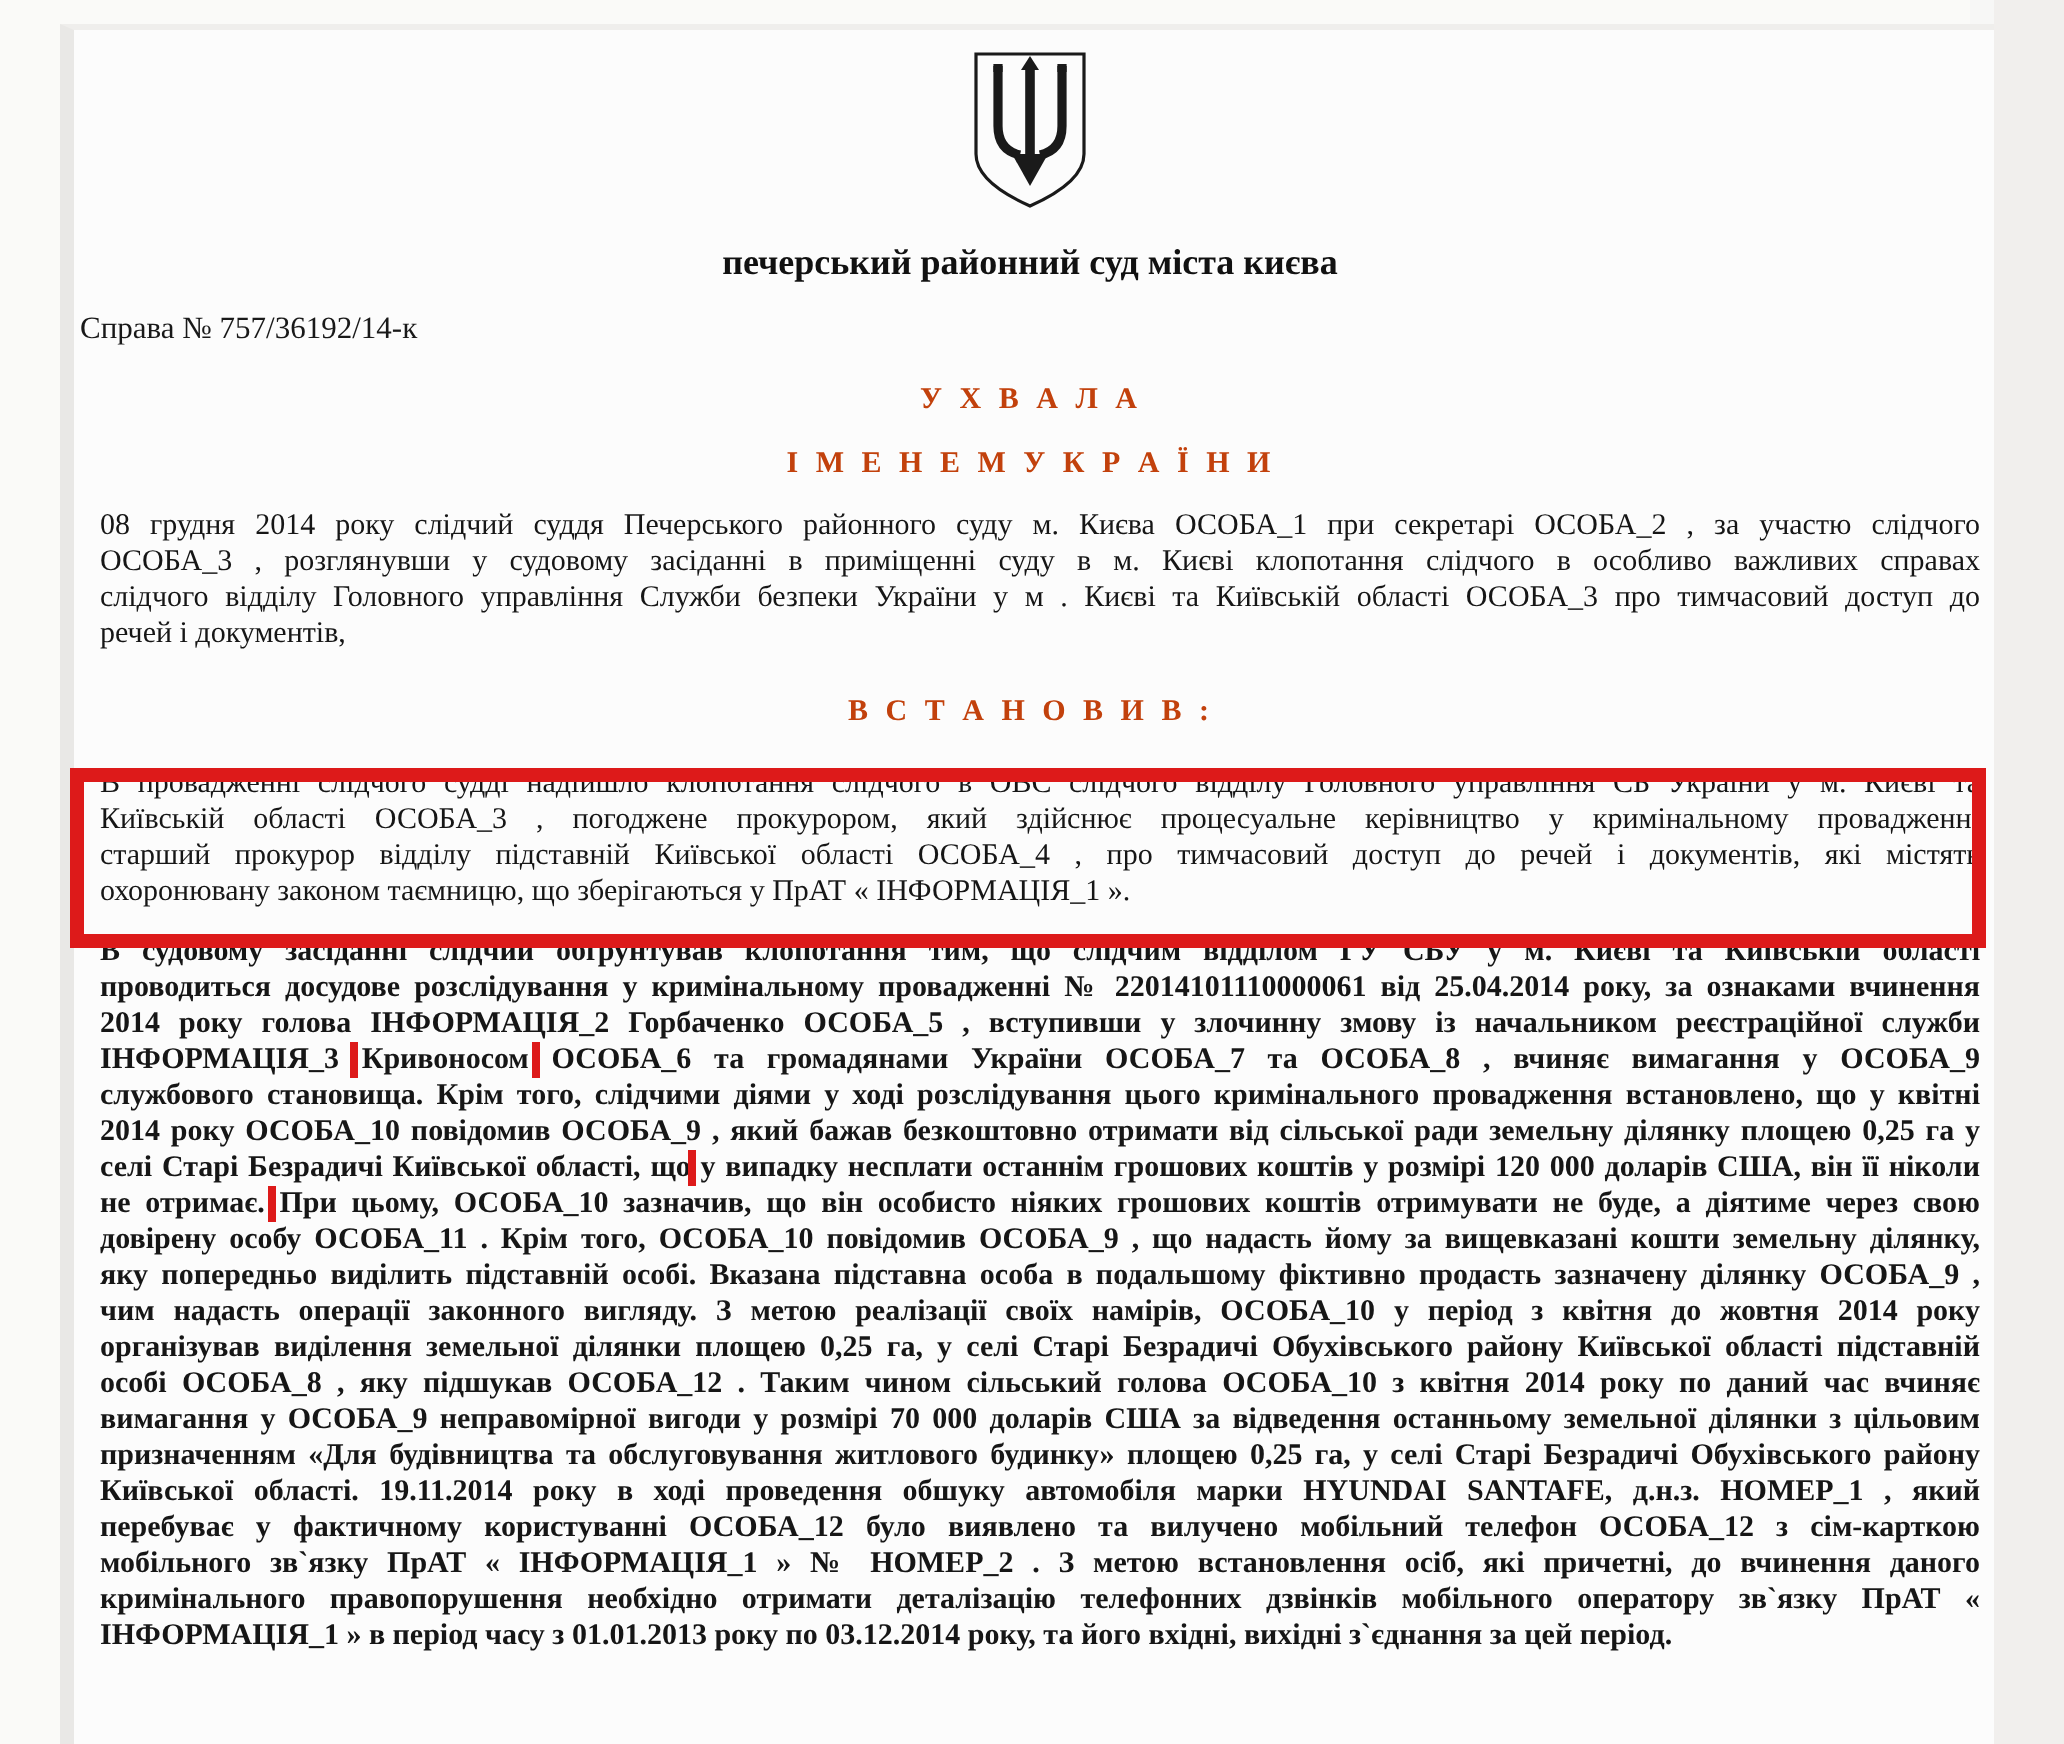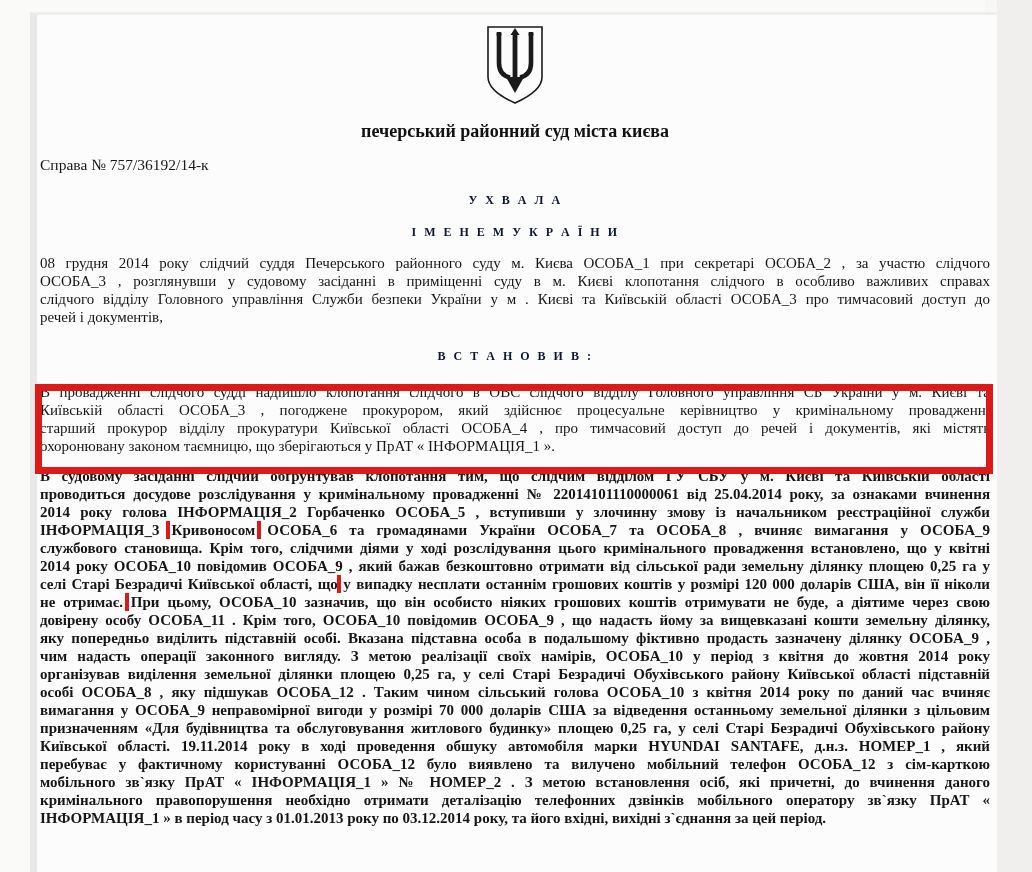--- a/index.html
+++ b/index.html
@@ -22,33 +22,33 @@
     padding:0 7px 0 3px; }
 
   .emblem { width:60px; height:80px; margin:10px auto 0; display:block; }
 
   .court-name { margin-top:17px; text-align:center; font-weight:bold;
     font-size:18px; line-height:19px; color:#111; }
 
   .case-number { margin-top:15px; padding-right:12px;
     font-size:15.5px; line-height:18px; color:#191919; }
 
-  .doc-title { text-align:center; font-weight:bold; font-size:12px;
-    line-height:18px; letter-spacing:1.5px; word-spacing:2px; color:#0f172a; }
+  .doc-title { text-align:center; font-weight:bold; font-size:15px;
+    line-height:18px; letter-spacing:1.5px; word-spacing:2px; color:#c2410c; }
   .title-uhvala  { margin-top:17px; }
   .title-imenem  { margin-top:14px; }
   .heading-vstanoviv { margin-top:21px; }
 
   .para { margin-top:13px; }
   .para2 { margin-top:18px; position:relative; }
   .para3 { margin-top:12px;font-weight:bold; }
 
   .line { height:18px; line-height:18px; font-size:15px; color:#161616;
     text-align:justify; text-align-last:justify; overflow:hidden;
-    white-space:nowrap; }
+    white-space:nowrap;margin-left:10px; }
   .line.last { text-align-last:left; }
 
   .red-frame { position:absolute; left:-5px; right:-3px; top:1px; height:90px;
     border:7px solid #dd1a1a; pointer-events:none; z-index:5; }
 
   .hl { outline:4px solid #dd1a1a; outline-offset:2px; }
 </style>
 </head>
 <body>
 
@@ -86,21 +86,21 @@
       <div class="line">слідчого відділу Головного управління Служби безпеки України у м . Києві та Київській області ОСОБА_3 про тимчасовий доступ до</div>
       <div class="line last">речей і документів,</div>
     </div>
 
   <div class="doc-title heading-vstanoviv">В С Т А Н О В И В :</div>
 
   <div class="para para2">
     <div>
         <div class="line">В провадженні слідчого судді надійшло клопотання слідчого в ОВС слідчого відділу Головного управління СБ України у м. Києві та</div>
         <div class="line">Київській області ОСОБА_3 , погоджене прокурором, який здійснює процесуальне керівництво у кримінальному провадженні</div>
-        <div class="line">старший прокурор відділу прокуратури Київської області ОСОБА_4 , про тимчасовий доступ до речей і документів, які містять</div>
+        <div class="line">старший прокурор відділу підставній Київської області ОСОБА_4 , про тимчасовий доступ до речей і документів, які містять</div>
         <div class="line last">охоронювану законом таємницю, що зберігаються у ПрАТ « ІНФОРМАЦІЯ_1 ».</div>
       </div>
     <div class="red-frame"></div>
   </div>
 
   <div class="para para3">
       <div class="line">В судовому засіданні слідчий обґрунтував клопотання тим, що слідчим відділом ГУ СБУ у м. Києві та Київській області</div>
       <div class="line">проводиться досудове розслідування у кримінальному провадженні № 22014101110000061 від 25.04.2014 року, за ознаками вчинення</div>
       <div class="line">2014 року голова ІНФОРМАЦІЯ_2 Горбаченко ОСОБА_5 , вступивши у злочинну змову із начальником реєстраційної служби</div>
       <div class="line">ІНФОРМАЦІЯ_3 <span class="hl">Кривоносом</span> ОСОБА_6 та громадянами України ОСОБА_7 та ОСОБА_8 , вчиняє вимагання у ОСОБА_9</div>

